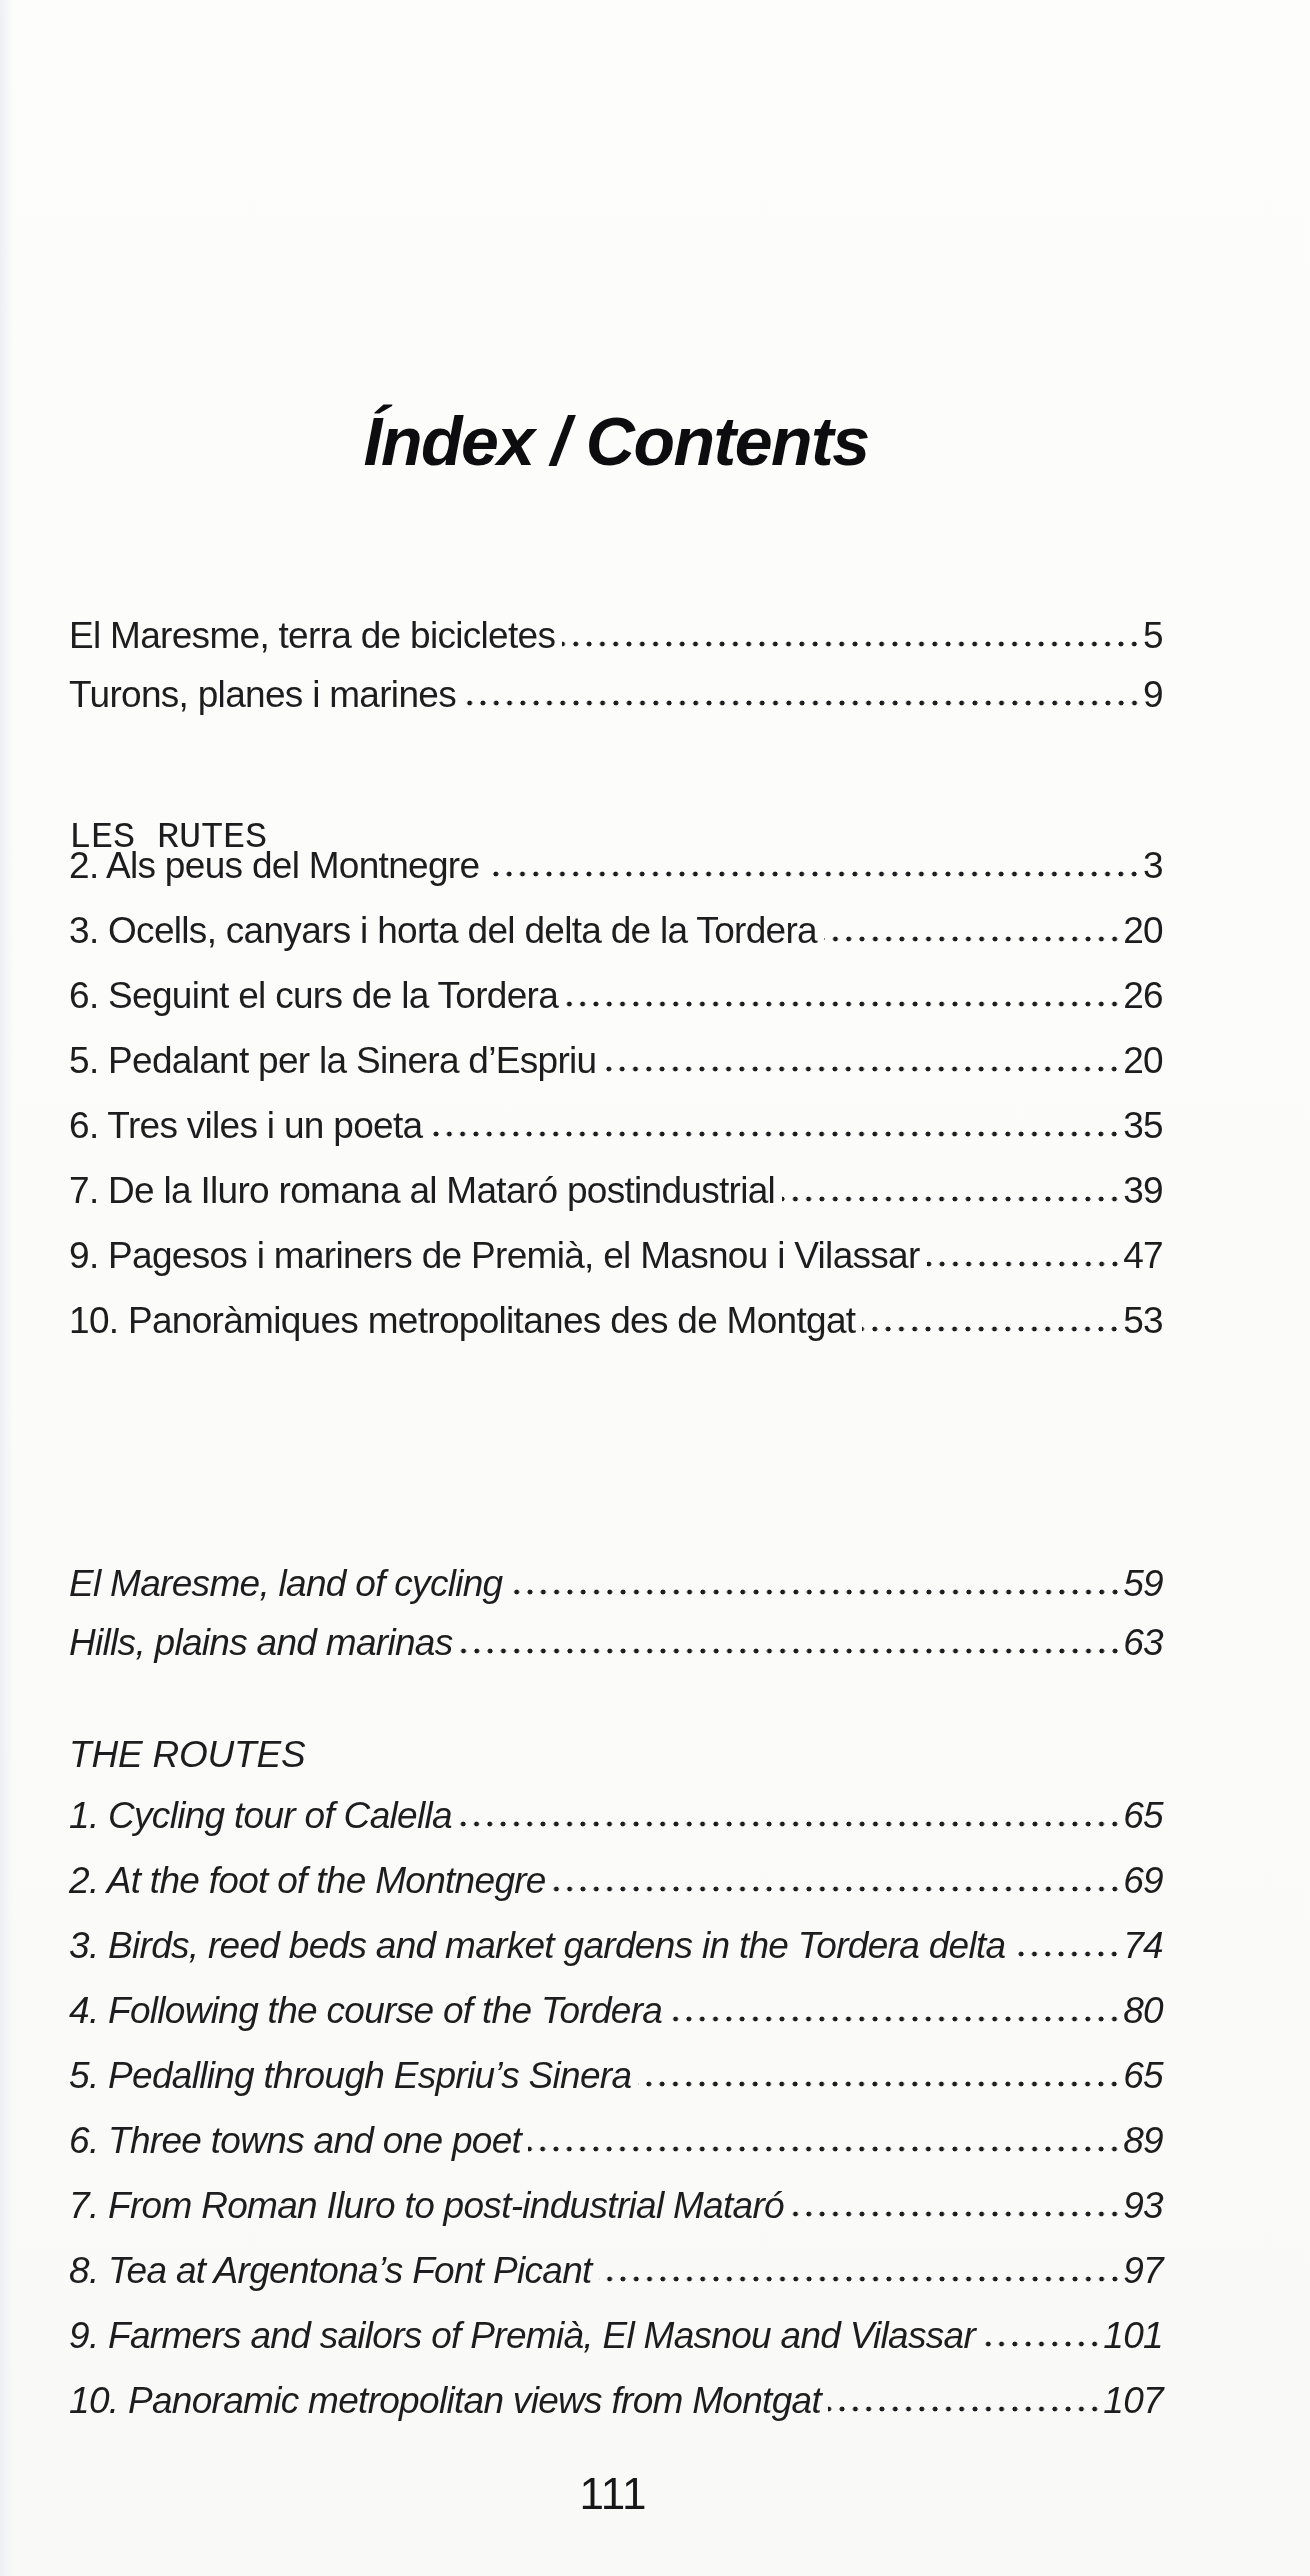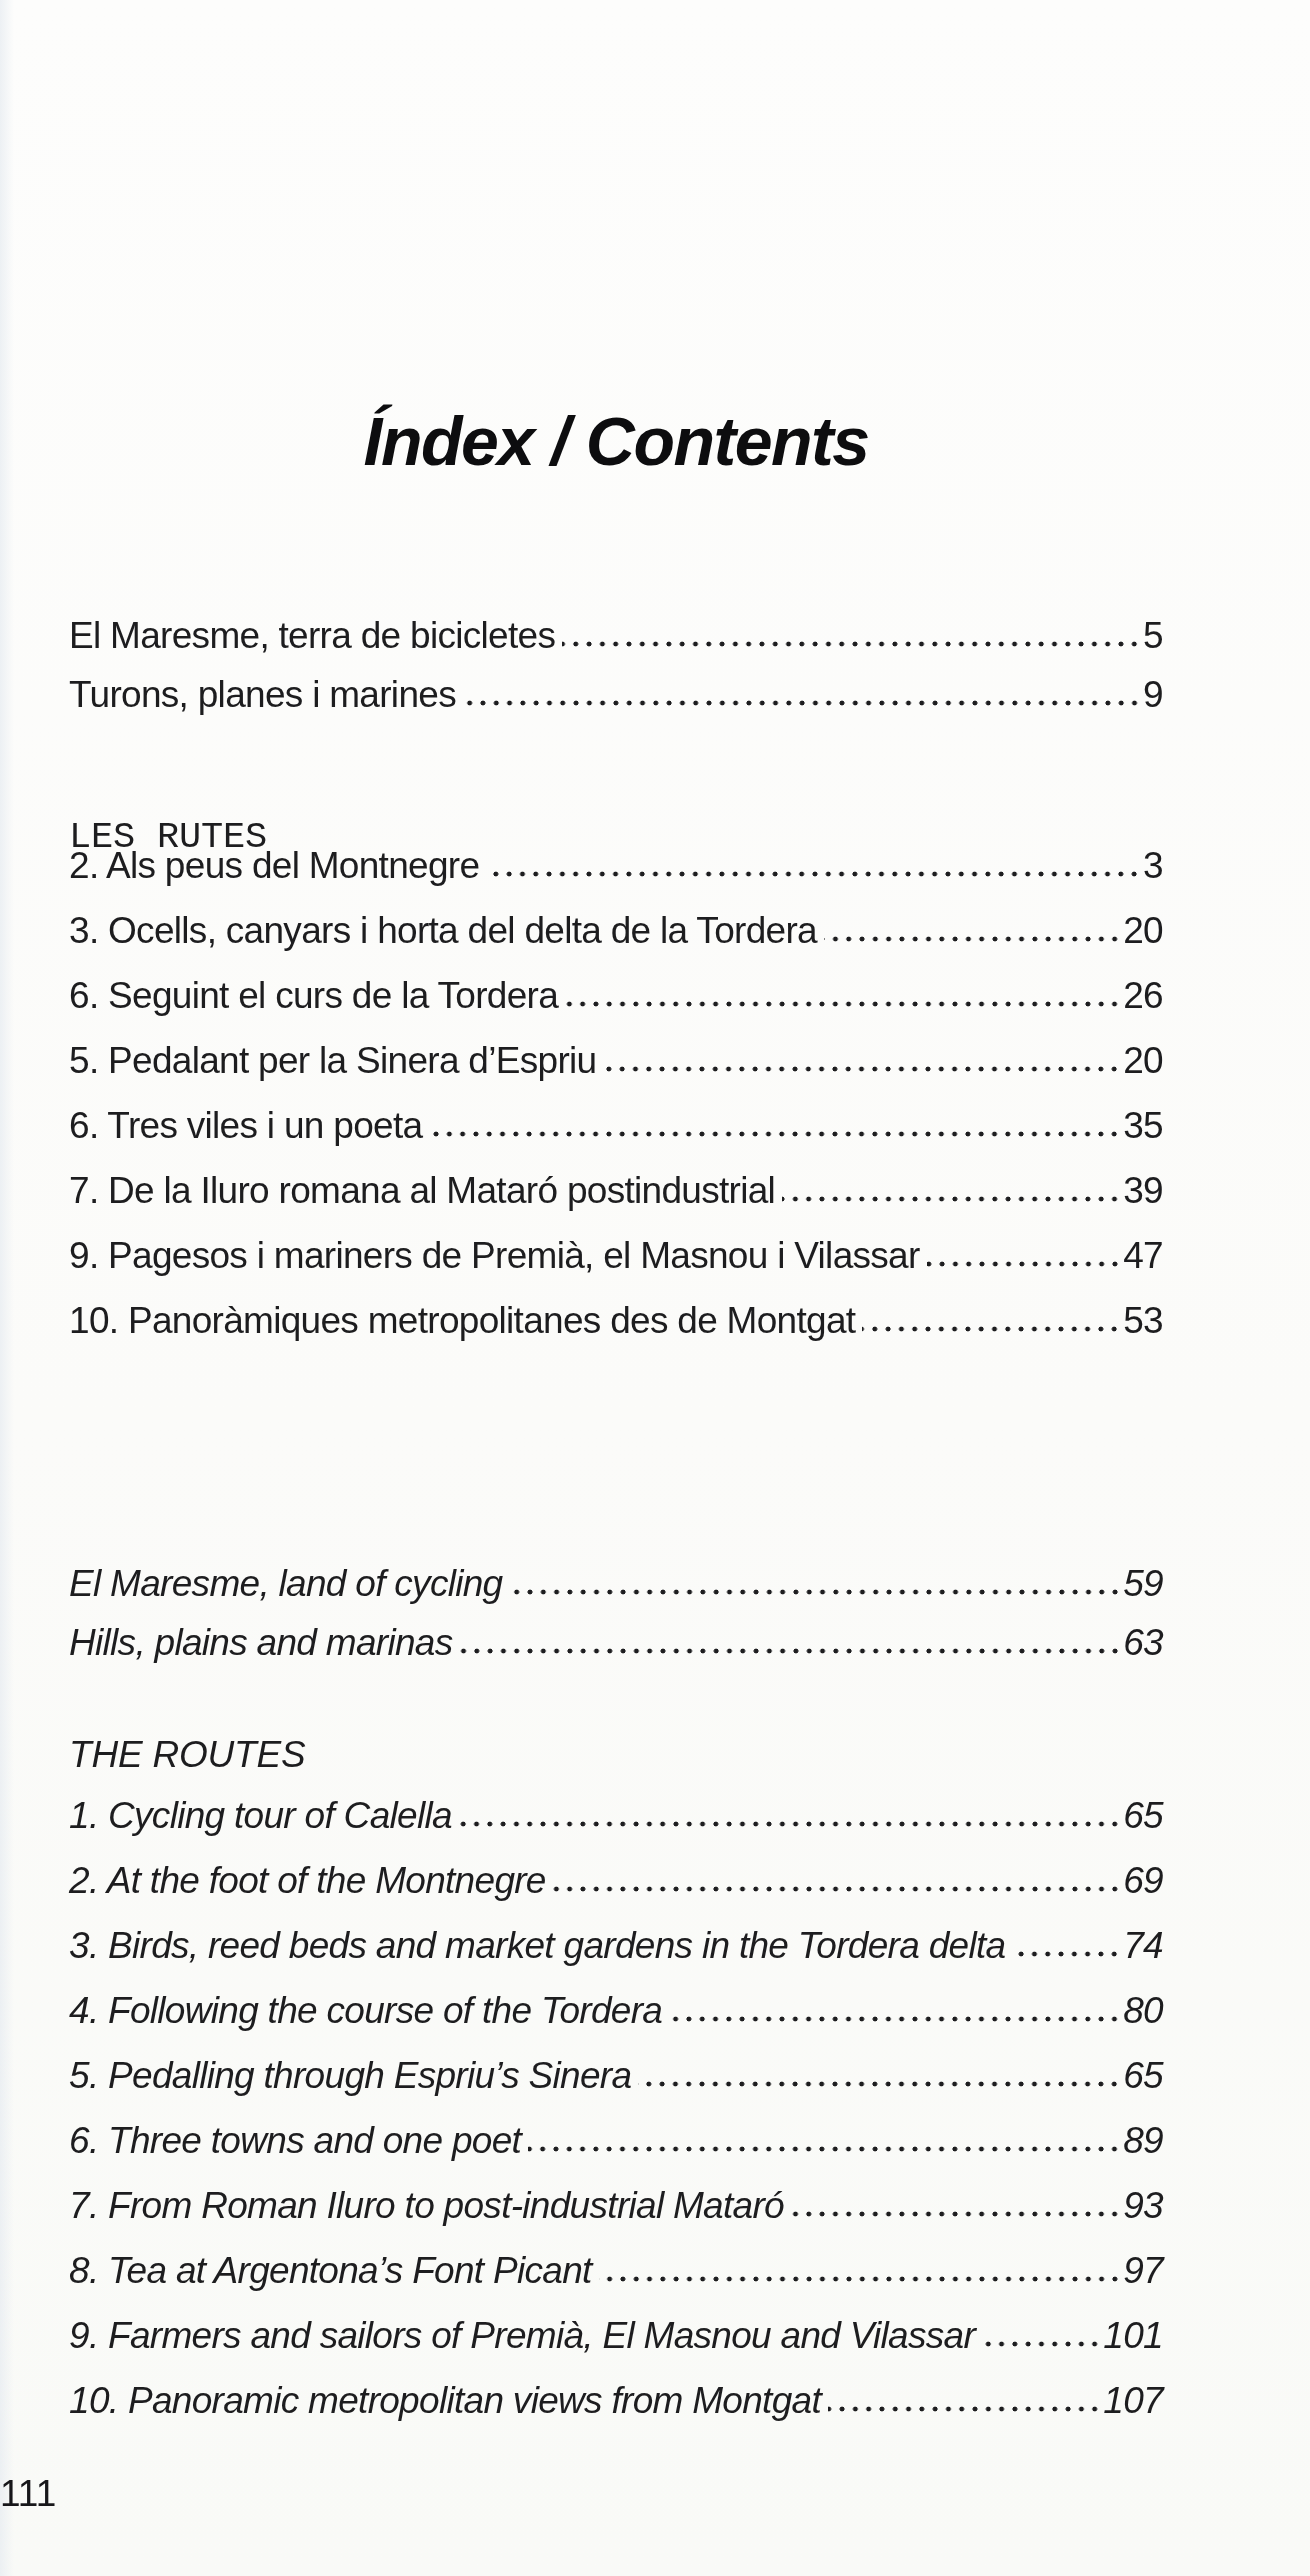--- a/index.html
+++ b/index.html
@@ -48,21 +48,21 @@
   .heading-ca { top:808px;font-family:Liberation Mono, monospace; }
   .routes-ca { top:833px; }
 
   .en { font-style:italic; }
   .intro-en { top:1554px; }
   .heading-en { top:1725px; font-style:italic; }
   .routes-en { top:1783px; }
 
   .folio {
     position:absolute; left:0; width:1226px; top:2468px;
-    text-align:left; font-size:37px; line-height:51px;
+    text-align:center; font-size:44px; line-height:51px;
     font-style:normal; color:#17171a;
   }
 </style>
 </head>
 <body>
 
 <div class="page">
 
   <div class="block title">Índex / Contents</div>
 

